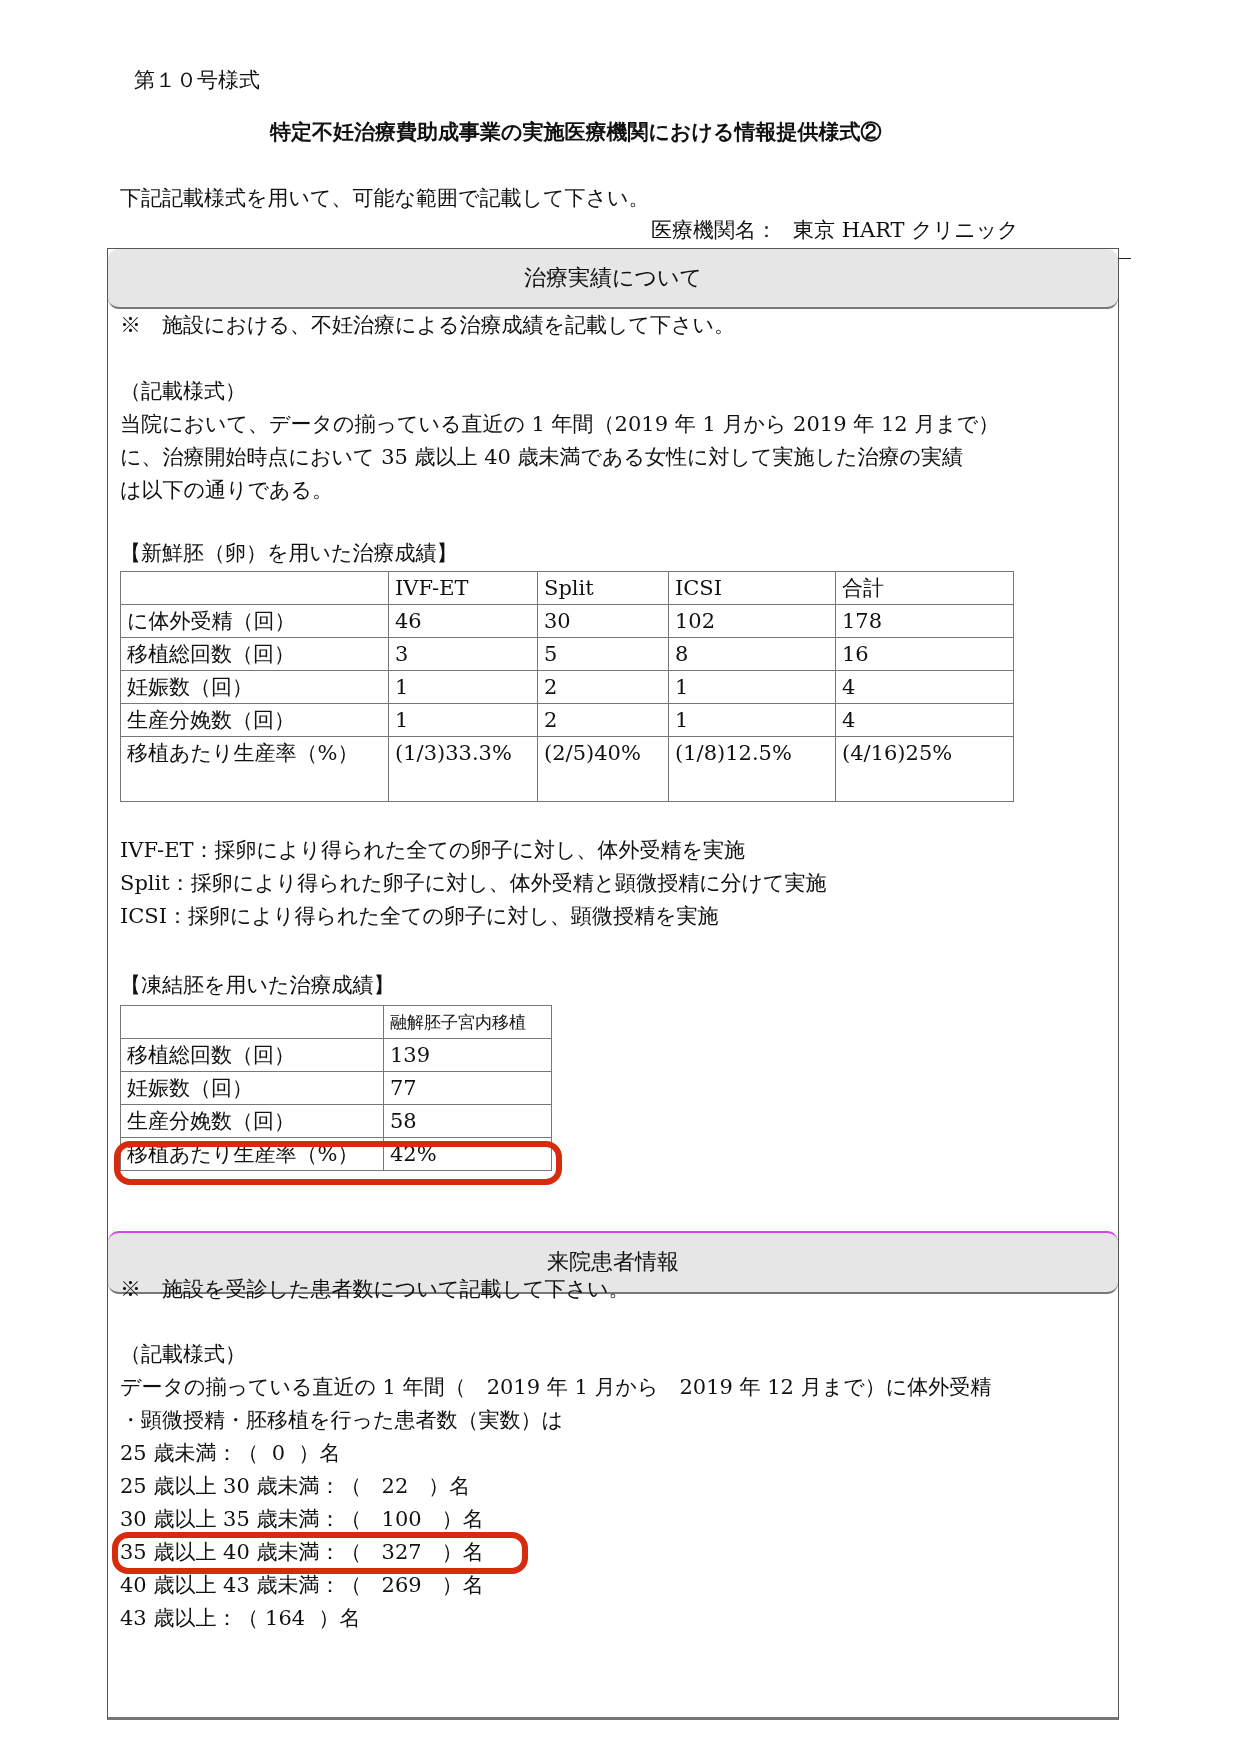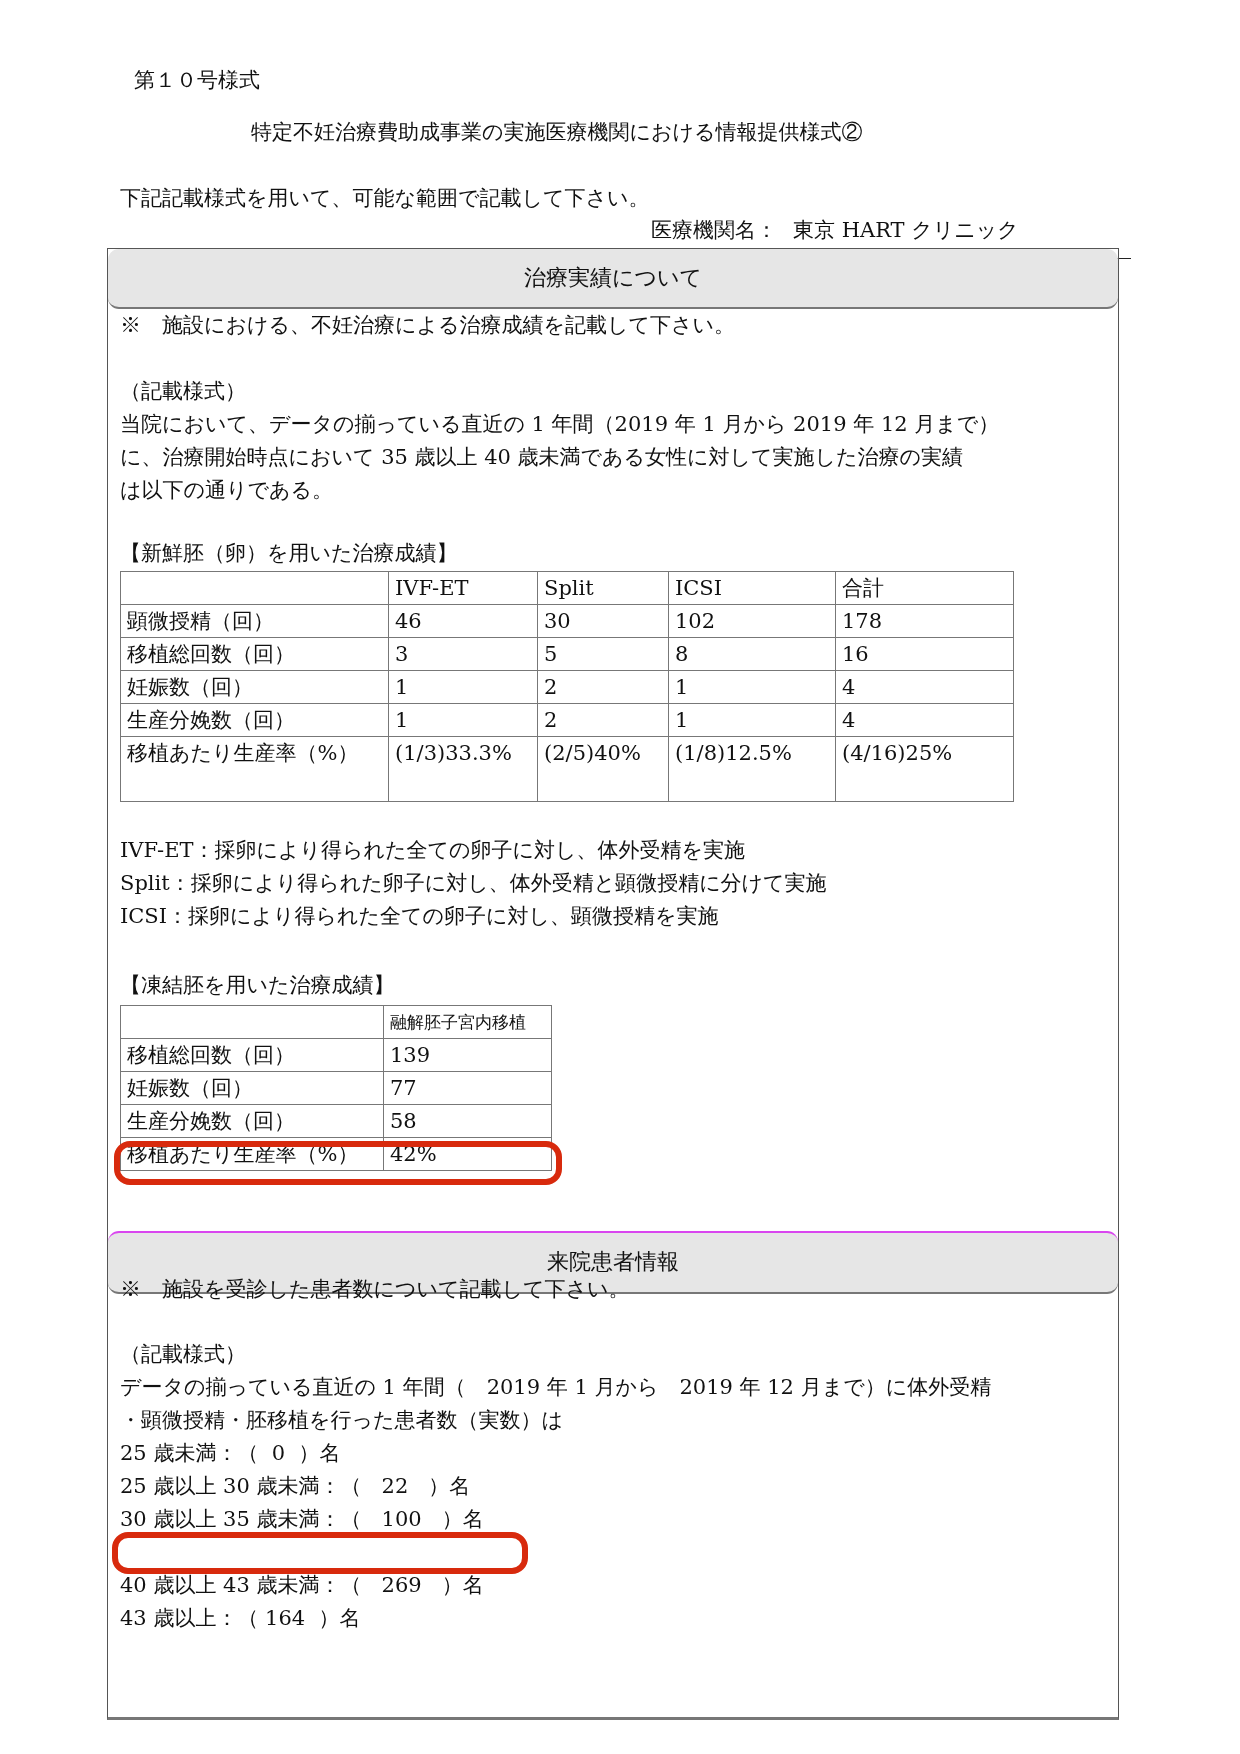--- a/index.html
+++ b/index.html
@@ -1,21 +1,21 @@
 <!DOCTYPE html>
 <html><head>
 <meta charset="utf-8">
 <style>
   html, body { margin:0; padding:0; background:#fff; }
   body { width:1240px; height:1754px; position:relative; overflow:hidden;
          font-family:"DejaVu Serif","Liberation Serif",serif; color:#111; }
   .abs { position:absolute; white-space:nowrap; }
   .t20 { font-size:21px; line-height:24px; }
   #form-no { left:134px; top:68px; }
-  #doc-title { left:251px; top:120px; }
+  #doc-title { left:270px; top:120px;font-weight:bold; }
   #instruction { left:120px; top:186px; }
   #facility { left:651px; top:218px; border-bottom:1.5px solid #222; padding-bottom:16px; width:480px; }
   #facility span { margin-right:16px; }
   .outer { position:absolute; left:107px; top:248px; width:1012px; height:1472px;
            border:1.5px solid #555; border-bottom:3px solid #777; box-sizing:border-box; }
   .sec-head { position:absolute; left:0; right:0; background:#e6e6e6; border-bottom:2px solid #777;
               text-align:center; font-size:22px;border-radius:11px; }
   #head1 { top:0; height:58px; line-height:58px; }
   #head2 { top:934px; height:59px; line-height:58px; border-top:2px solid #d946ef;margin-top:48px; }
   .txt { position:absolute; left:12px; font-size:21px; line-height:33px; white-space:nowrap; }
@@ -55,21 +55,21 @@
   <table id="fresh">
     <tbody>
         <tr>
       <td></td>
       <td>IVF-ET</td>
       <td>Split</td>
       <td>ICSI</td>
       <td>合計</td>
     </tr>
     <tr>
-      <td>顕微授精（回）</td>
+      <td>に体外受精（回）</td>
       <td>46</td>
       <td>30</td>
       <td>102</td>
       <td>178</td>
     </tr>
     <tr>
       <td>移植総回数（回）</td>
       <td>3</td>
       <td>5</td>
       <td>8</td>
@@ -134,17 +134,18 @@
   <div id="head2" class="sec-head">来院患者情報</div>
 
   <div class="txt" style="top:1024px">※　施設を受診した患者数について記載して下さい。</div>
   <div class="txt" style="top:1089px">（記載様式）</div>
   <div class="txt" style="top:1122px">データの揃っている直近の 1 年間（　2019 年 1 月から　2019 年 12 月まで）に体外受精</div>
   <div class="txt" style="top:1155px">・顕微授精・胚移植を行った患者数（実数）は</div>
 
   <div class="txt" style="top:1188px"><span>25 歳未満：（</span>&nbsp;&nbsp;<span>0</span>&nbsp;&nbsp;<span>）名</span></div>
   <div class="txt" style="top:1221px"><span>25 歳以上 30 歳未満：（</span>&nbsp;&nbsp;&nbsp;<span>22</span>&nbsp;&nbsp;&nbsp;<span>）名</span></div>
   <div class="txt" style="top:1254px"><span>30 歳以上 35 歳未満：（</span>&nbsp;&nbsp;&nbsp;<span>100</span>&nbsp;&nbsp;&nbsp;<span>）名</span></div>
+  <div class="txt" style="top:1287px"><span>35 歳以上 40 歳未満：（</span>&nbsp;&nbsp;&nbsp;<span>327</span>&nbsp;&nbsp;&nbsp;<span>）名</span></div>
   <div class="txt" style="top:1320px"><span>40 歳以上 43 歳未満：（</span>&nbsp;&nbsp;&nbsp;<span>269</span>&nbsp;&nbsp;&nbsp;<span>）名</span></div>
   <div class="txt" style="top:1353px"><span>43 歳以上：（</span>&nbsp;<span>164</span>&nbsp;&nbsp;<span>）名</span></div>
 
   <div class="hl" style="left:4px; top:1283px; width:416px; height:42px;"></div>
 </div>
 
 </body></html>

